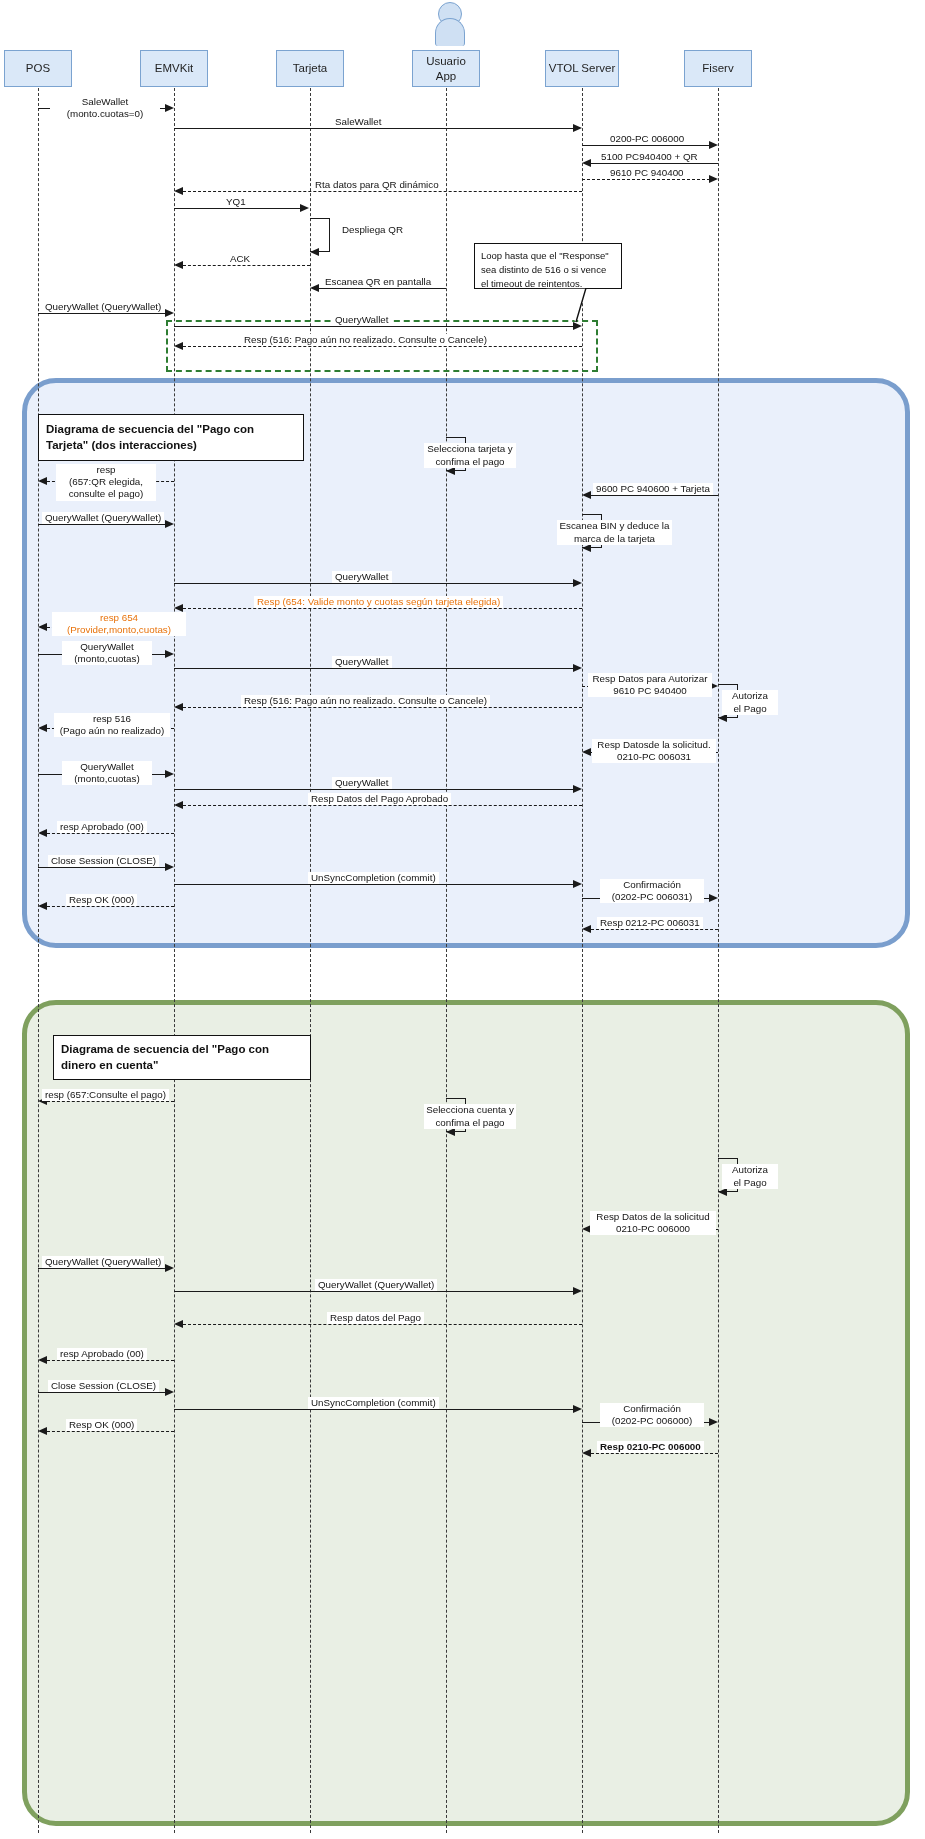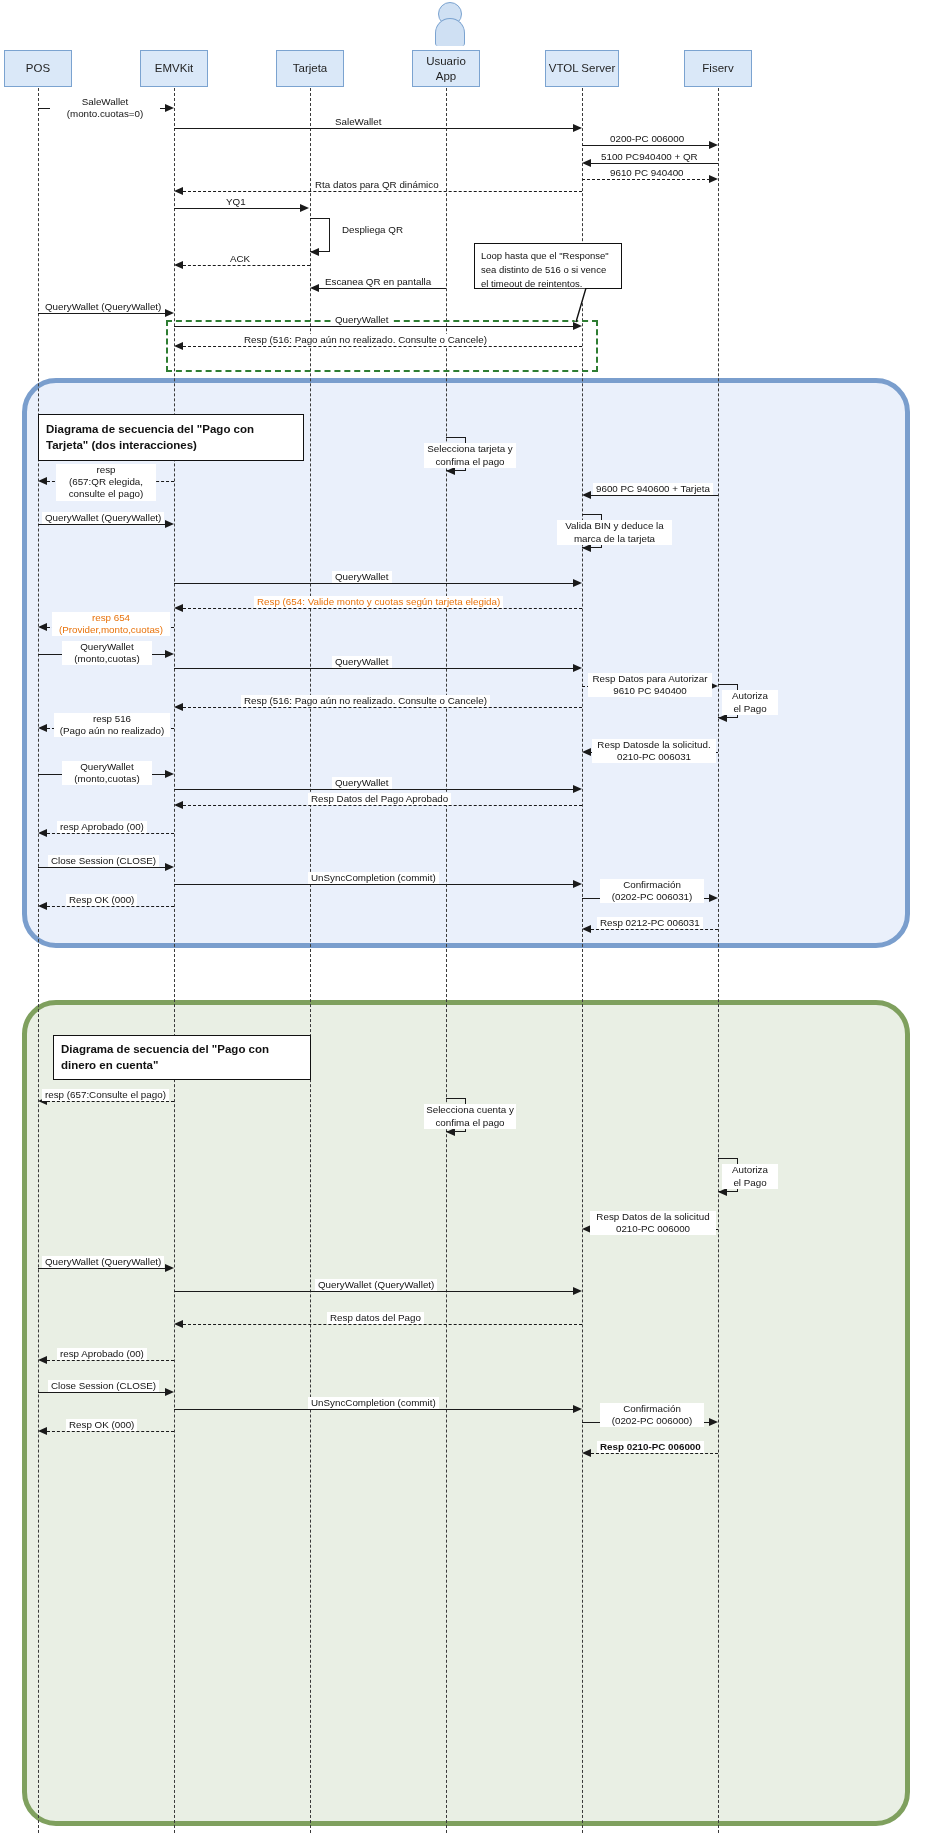--- a/index.html
+++ b/index.html
@@ -280,35 +280,35 @@
   <div class="arrowhead left" style="left:582px;top:490.5px;"></div>
   <div class="msg-label" style="left:593px;top:483px;">9600 PC 940600 + Tarjeta</div>
 
   <div class="msg-line" style="left:38px;top:524px;width:128px;"></div>
   <div class="arrowhead right" style="left:165px;top:519.5px;"></div>
   <div class="msg-label" style="left:42px;top:512px;">QueryWallet (QueryWallet)</div>
 
   <div class="selfmsg" style="left:582px;top:514px;"></div>
   <div class="arrowhead left" style="left:582px;top:543.5px;"></div>
   <div class="selfmsg-label two-line" style="left:557px;top:520px;width:115px;">
-    <span>Valida BIN y deduce la</span><br>
+    <span>Escanea BIN y deduce la</span><br>
     <span>marca de la tarjeta</span>
   </div>
 
   <div class="msg-line" style="left:174px;top:583px;width:400px;"></div>
   <div class="arrowhead right" style="left:573px;top:578.5px;"></div>
   <div class="msg-label" style="left:332px;top:571px;">QueryWallet</div>
 
   <div class="msg-line dashed" style="left:183px;top:608px;width:399px;"></div>
   <div class="arrowhead left" style="left:174px;top:603.5px;"></div>
   <div class="msg-label orange" style="left:254px;top:596px;">Resp (654: Valide monto y cuotas según tarjeta elegida)</div>
 
   <div class="msg-line dashed" style="left:47px;top:627px;width:127px;"></div>
   <div class="arrowhead left" style="left:38px;top:622.5px;"></div>
-  <div class="msg-label orange two-line" style="left:52px;top:612px;width:118px;">
+  <div class="msg-label orange two-line" style="left:52px;top:612px;width:134px;">
     <span>resp 654</span><br>
     <span>(Provider,monto,cuotas)</span>
   </div>
 
   <div class="msg-line" style="left:38px;top:654px;width:128px;"></div>
   <div class="arrowhead right" style="left:165px;top:649.5px;"></div>
   <div class="msg-label two-line" style="left:62px;top:641px;width:90px;">
     <span>QueryWallet</span><br>
     <span>(monto,cuotas)</span>
   </div>

